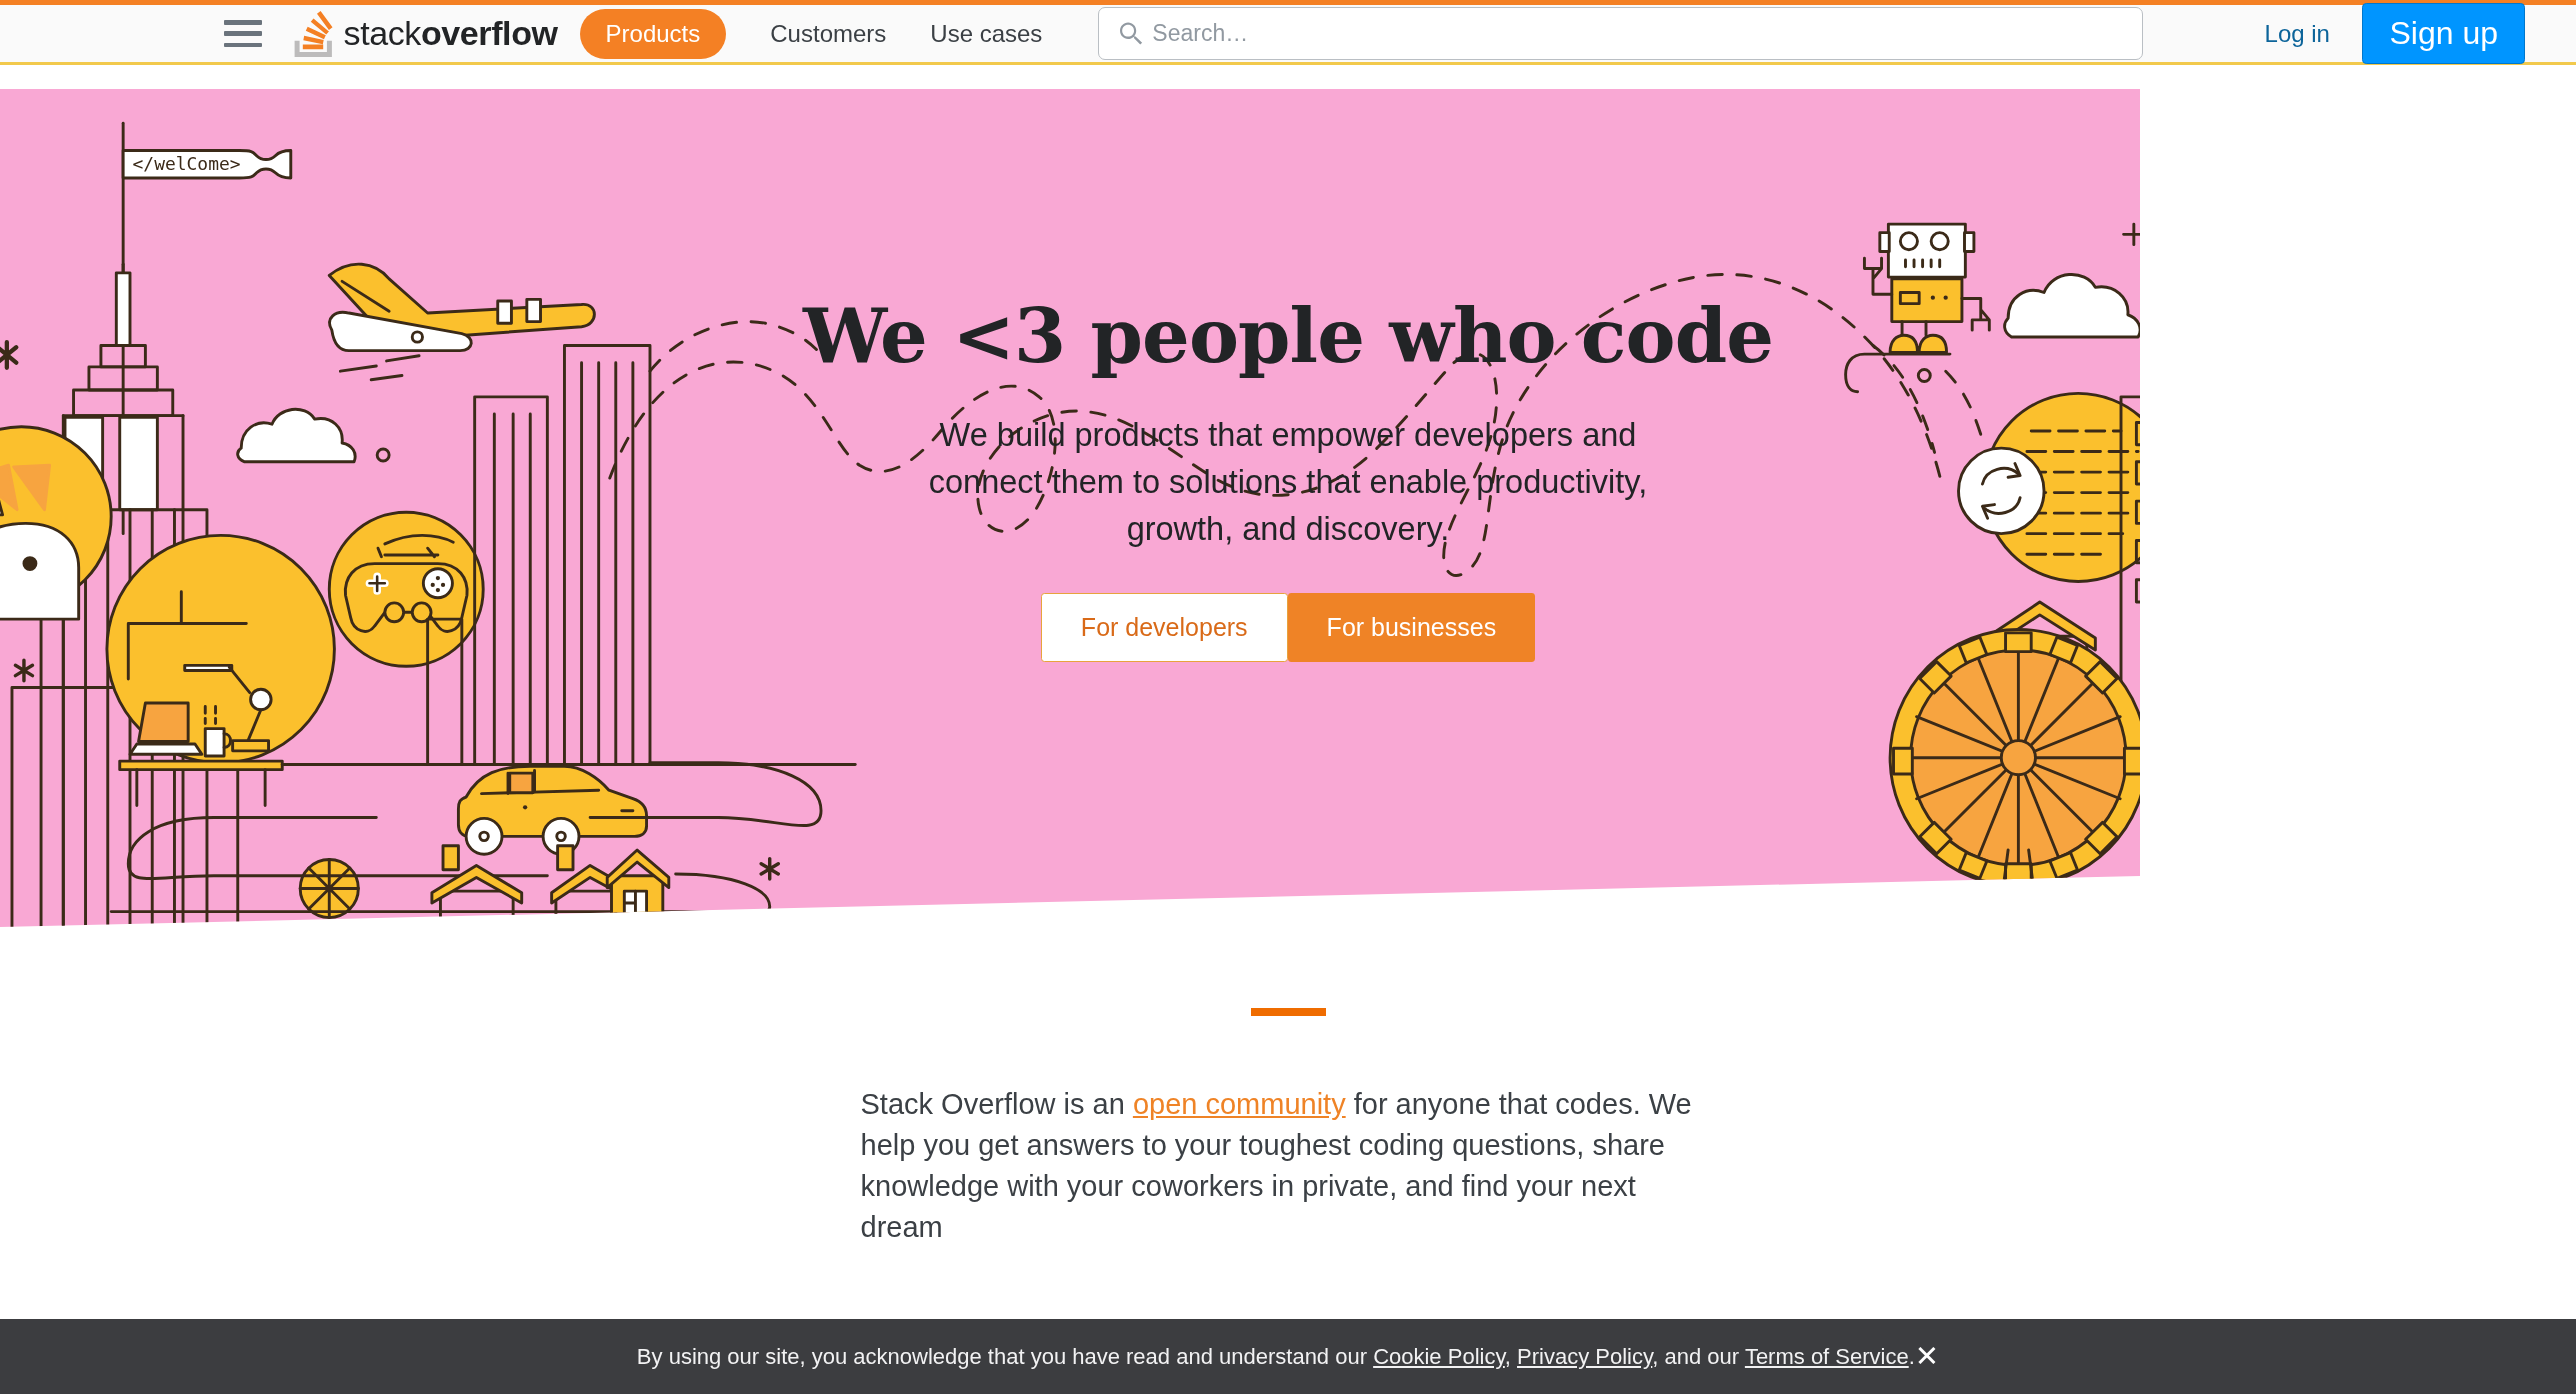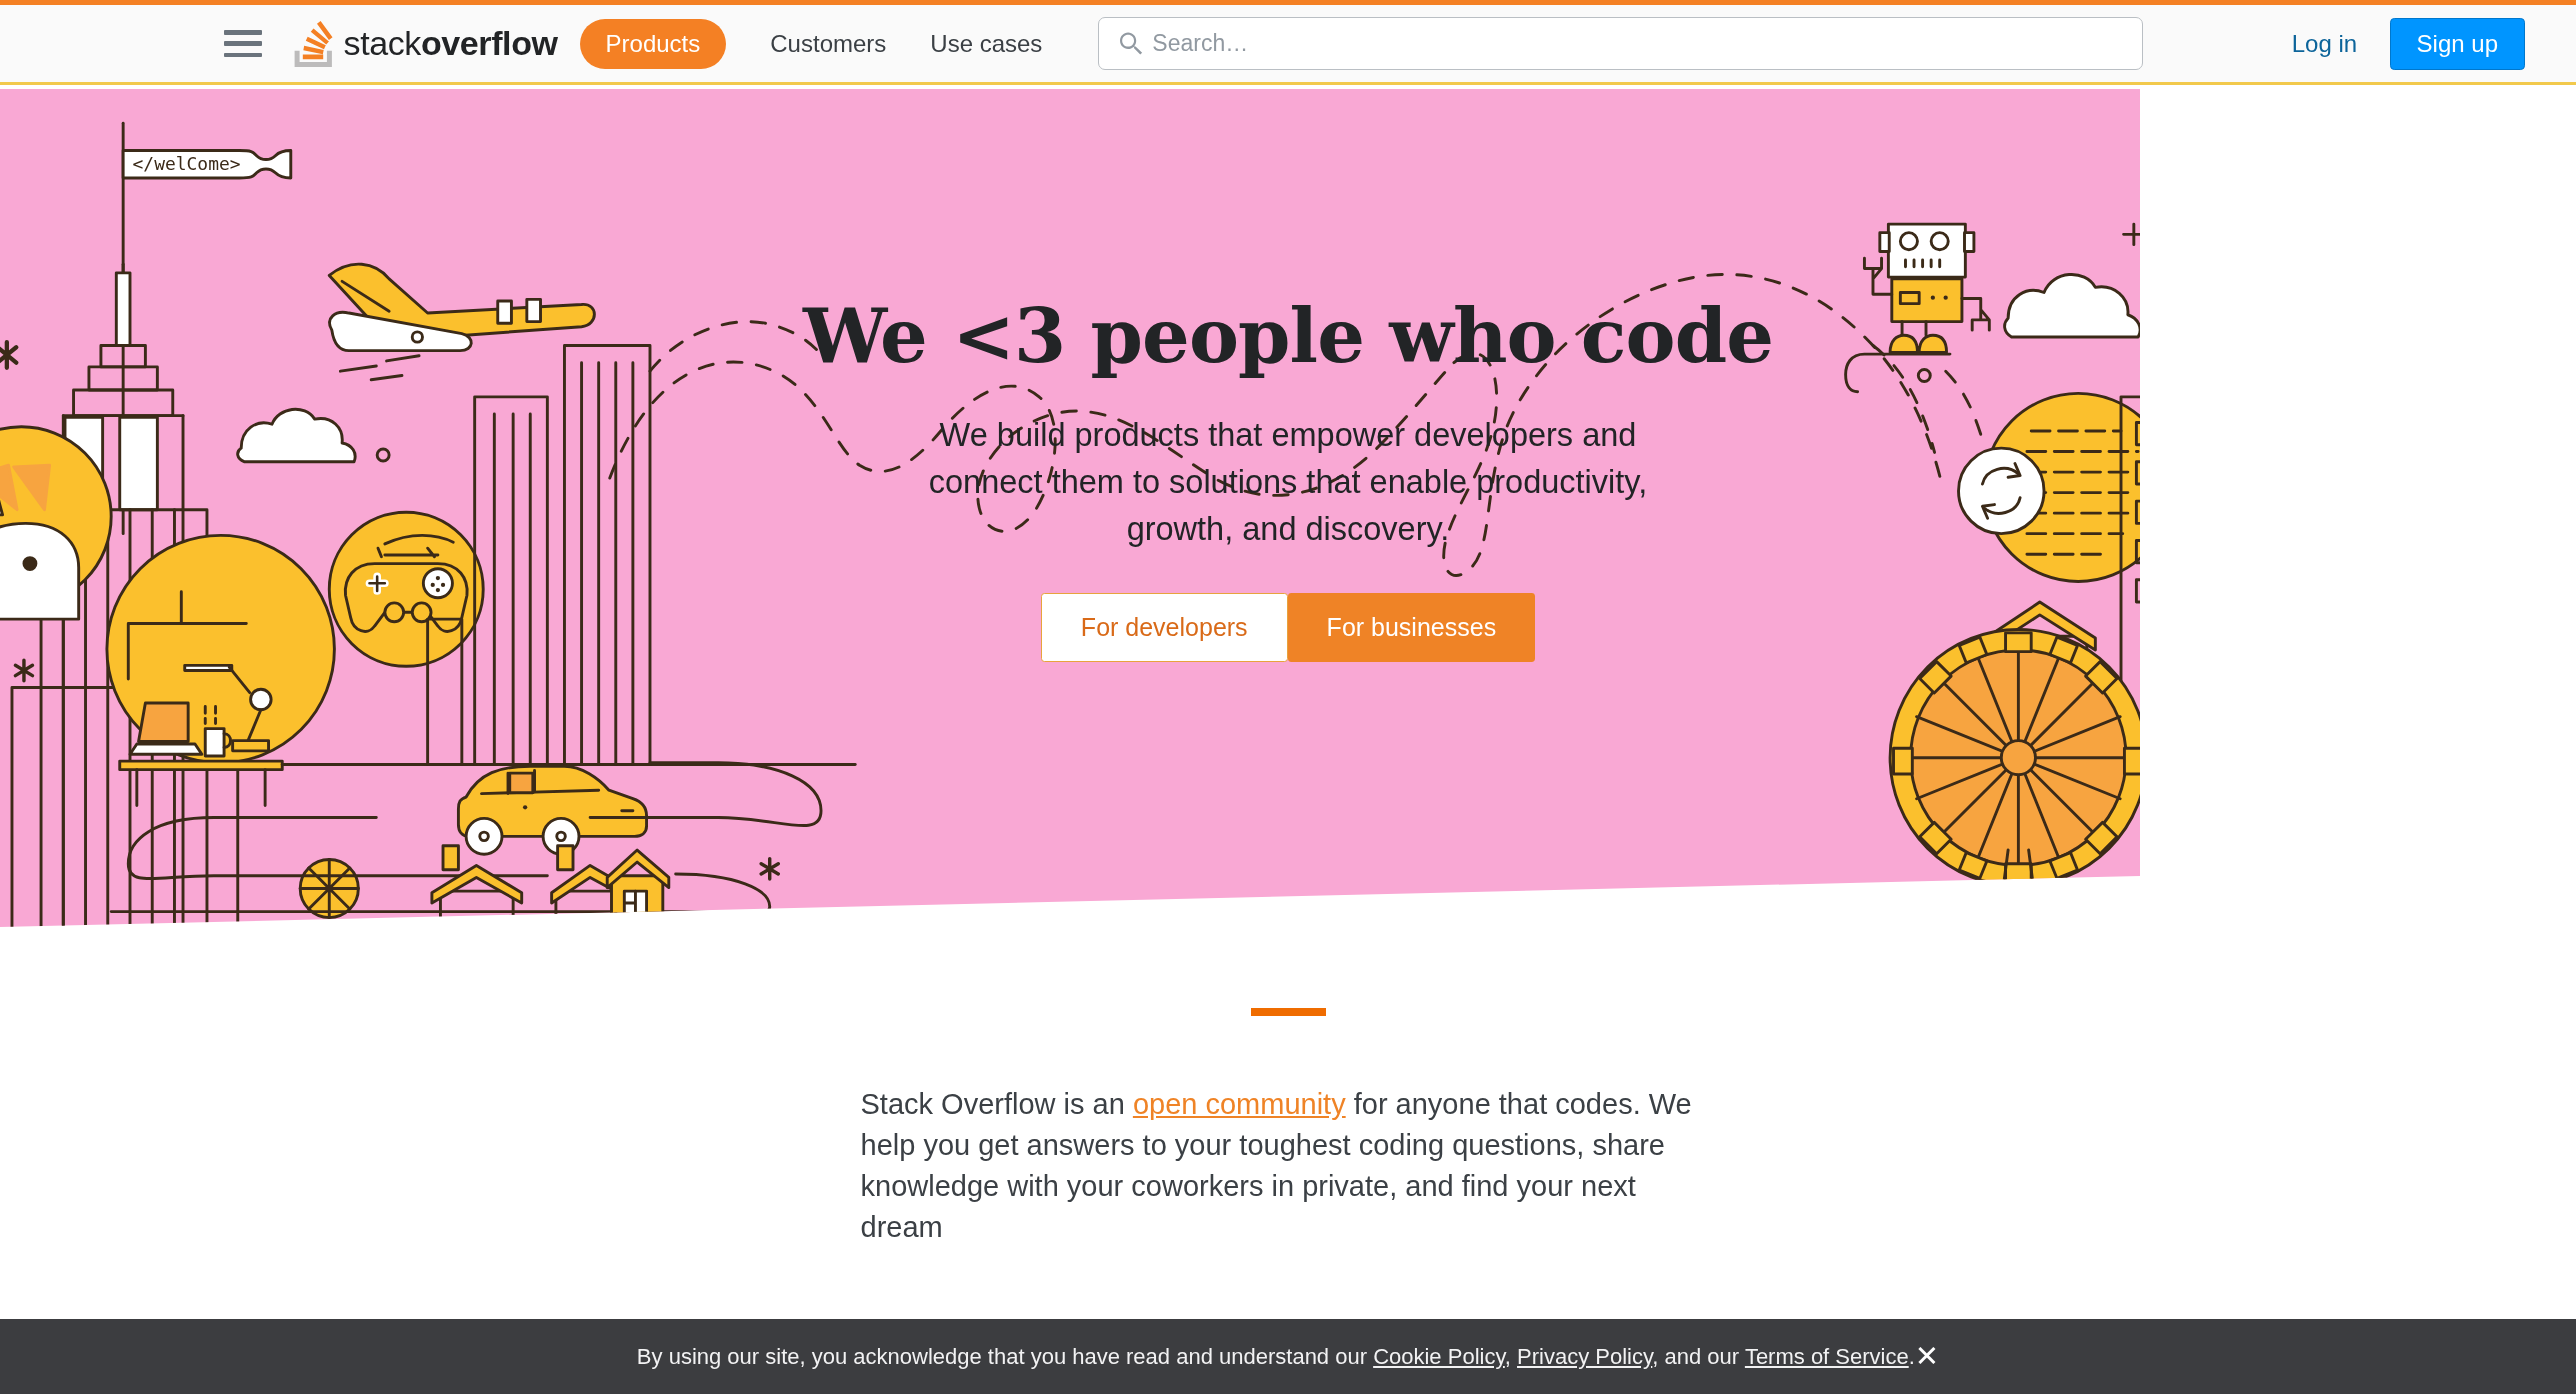--- a/index.html
+++ b/index.html
@@ -14,21 +14,21 @@
   #page { position: relative; width: 2576px; height: 1394px; overflow: hidden; background:#fff; }
 
   
   .top-strip {
     position: absolute; top: 0; left: 0; width: 2576px; height: 5.1px;
     background: #F48024;
   }
 
   
   .navbar {
-    position: absolute; top: 5.1px; left: 0; width: 2576px; height: 80px;
+    position: absolute; top: 5.1px; left: 0; width: 2576px; height: 60px;
     background: #FAFAFA;
     border-bottom: 3.4px solid #F2C94C;
     display: flex; align-items: center;
   }
   .nav-inner {
     display: flex; align-items: center; width: 100%;
     padding-left: 224px; padding-right: 51px; gap: 0;
   }
   .hamburger {
     width: 39px; height: 31px; display: flex; flex-direction: column;
@@ -64,21 +64,21 @@
   .search-input {
     border: none; outline: none; background: transparent;
     font-family: "Liberation Sans", sans-serif;
     font-size: 23px; color: #3B4045; width: 100%;
   }
   .search-input::placeholder { color: #9199A1; }
   .nav-right { margin-left: auto; display: flex; align-items: center; gap: 0; flex: none; padding-left: 31px;}
   .login-link { font-size: 24px; color: #0C649A; cursor: pointer; white-space: nowrap; }
   .signup-btn {
     margin-left: 32.5px;
-    background: #0095FF; color: #fff; font-size: 24px;
+    background: #0095FF; color: #fff; font-size: 32px;
     padding: 11px 26px; border-radius: 4.3px; border: 0.9px solid #0077CC;
     cursor: pointer; white-space: nowrap; font-family: "Liberation Sans", sans-serif;
   }
 
   
   .hero {
     position: absolute; top: 89px; left: 0; width: 2140px; height: 838px;
     background: #f9a8d4;
     overflow: hidden;
     clip-path: polygon(0 0, 100% 0, 100% 787px, 0 838px);

